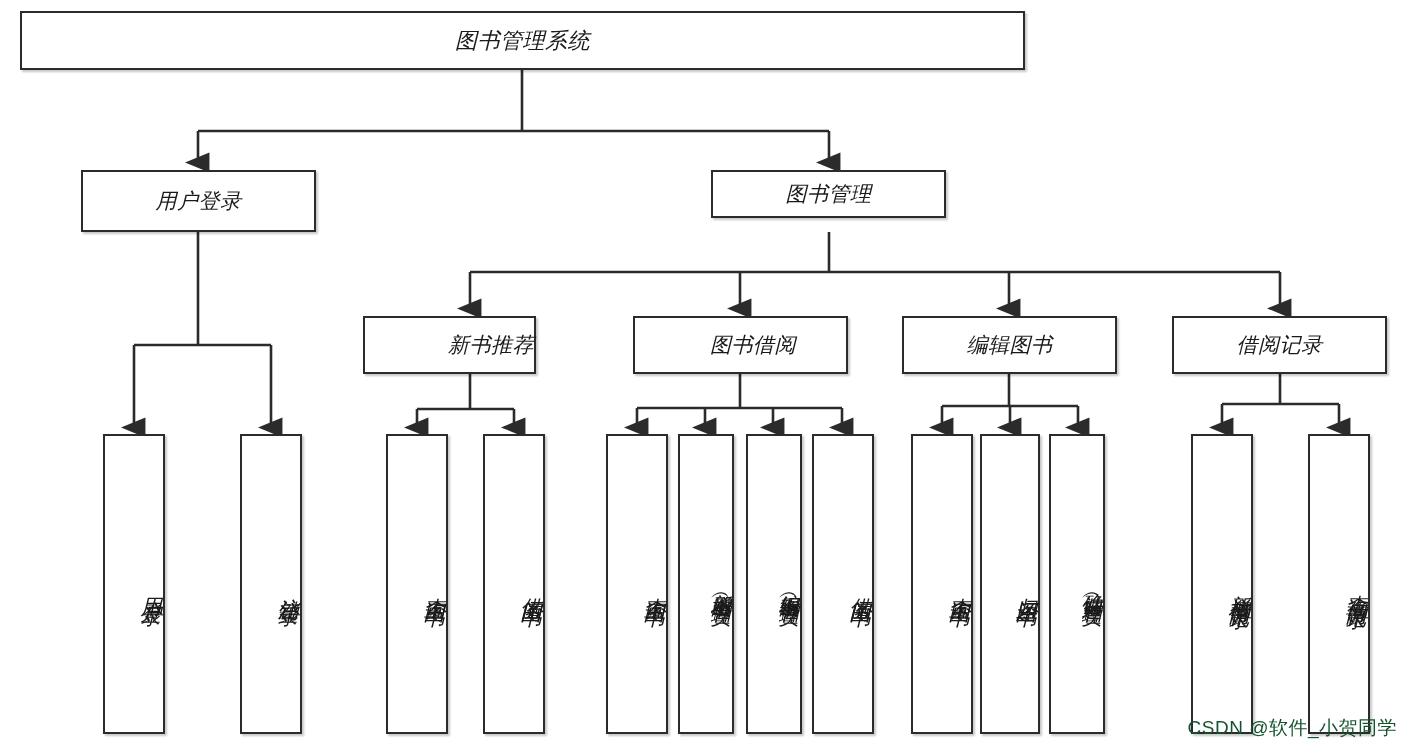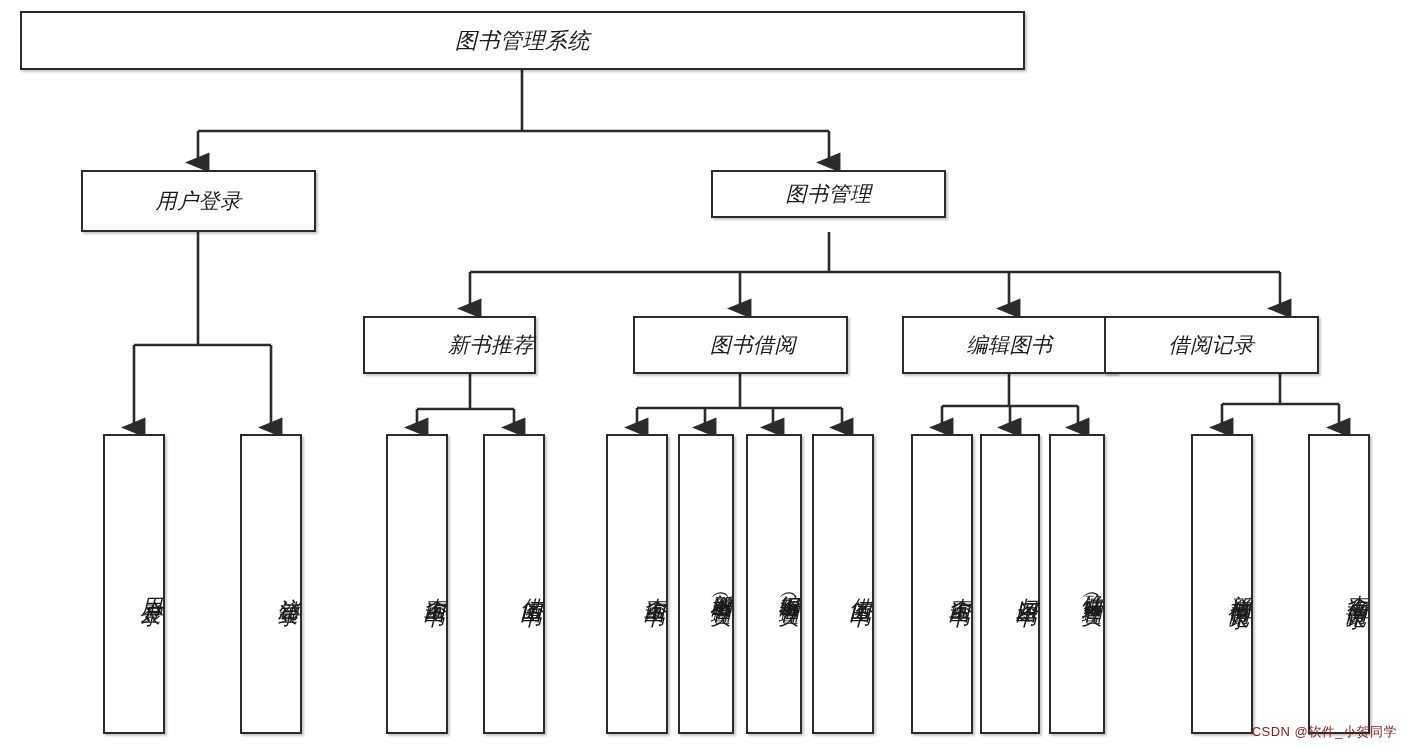--- a/index.html
+++ b/index.html
@@ -51,22 +51,22 @@
     letter-spacing: 3px;
     white-space: nowrap;
     padding-top: 6px;
     align-items: flex-start;
   }
   .node-v.tall-text { font-size: 20px; letter-spacing: 2px; }
   .watermark {
     position: absolute;
     right: 8px;
     bottom: 6px;
-    font-size: 13px;
-    color: #7f1d1d;
+    font-size: 19px;
+    color: #14532d;
     white-space: nowrap;
     letter-spacing: 0.5px;
   }
 </style>
 </head>
 <body>
 
 <div id="canvas">
 
   <svg class="wires" viewBox="0 0 1405 747">
@@ -135,21 +135,21 @@
 
   <div class="node node-h" style="left:363px; top:316px; width:173px; height:58px;justify-content:flex-end;">
     <span>新书推荐</span>
   </div>
   <div class="node node-h" style="left:633px; top:316px; width:215px; height:58px;padding-left:25px;">
     <span>图书借阅</span>
   </div>
   <div class="node node-h" style="left:902px; top:316px; width:215px; height:58px;">
     <span>编辑图书</span>
   </div>
-  <div class="node node-h" style="left:1104px; top:316px; width:215px; height:58px;">
+  <div class="node node-h" style="left:1172px; top:316px; width:215px; height:58px;">
     <span>借阅记录</span>
   </div>
 
   <div class="node node-v" style="left:103px; top:434px; width:62px; height:300px;">
     <span>用户登录</span>
   </div>
   <div class="node node-v" style="left:240px; top:434px; width:62px; height:300px;">
     <span>注销登录</span>
   </div>
 

